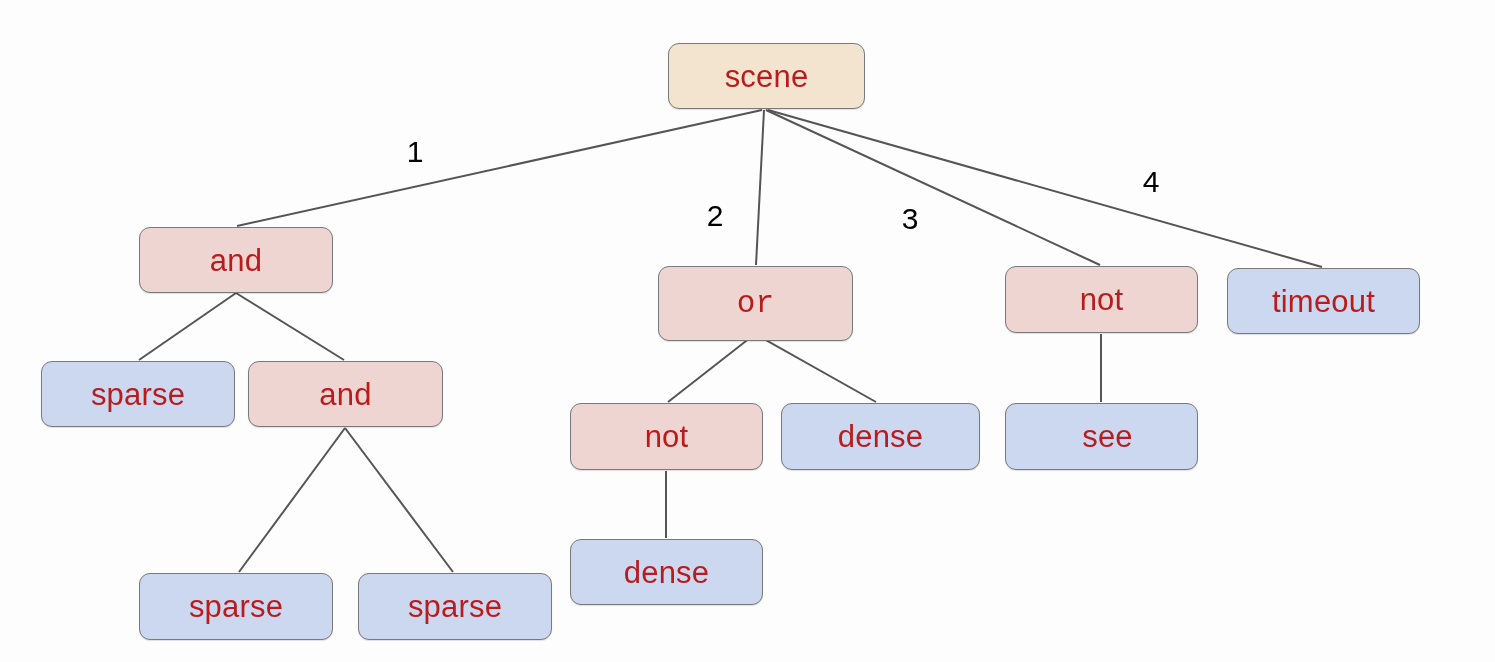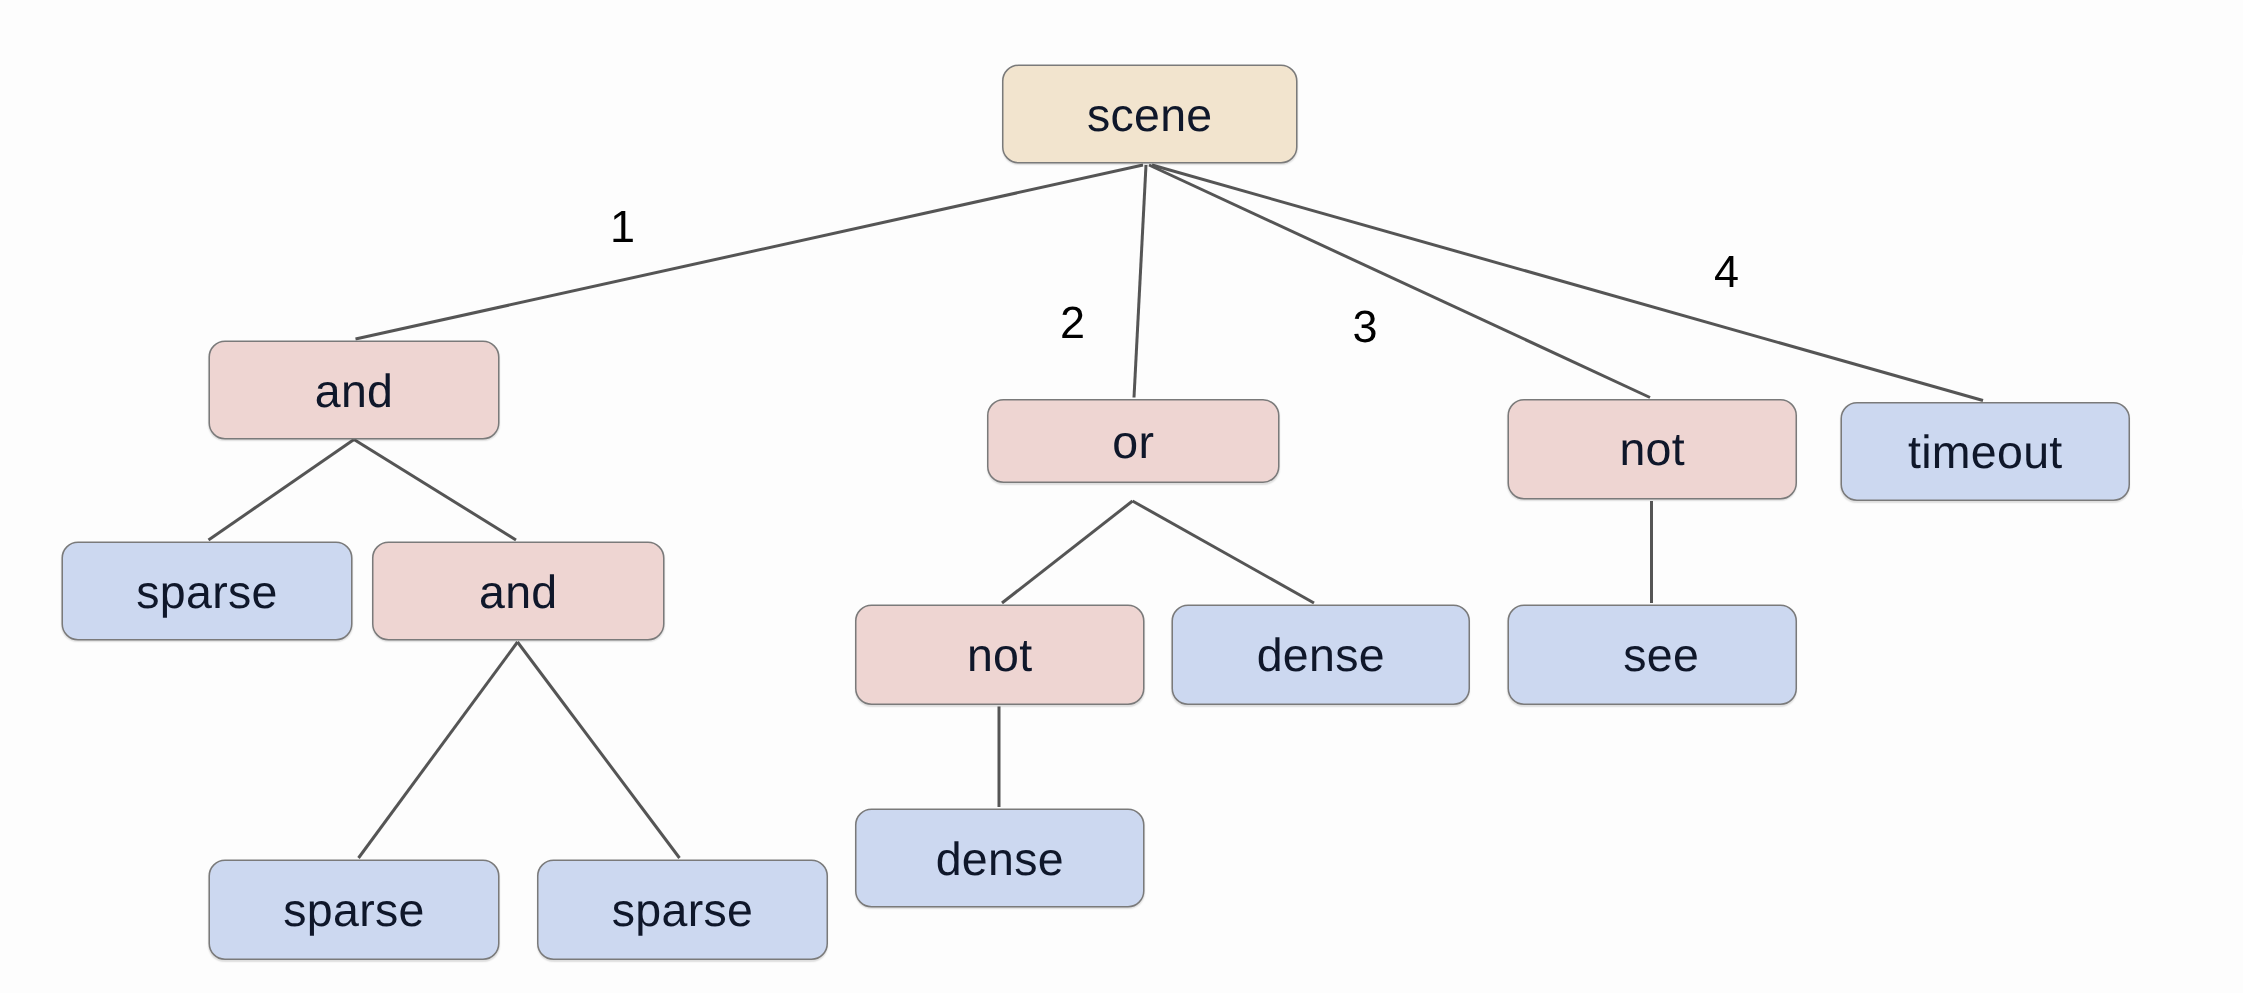--- a/index.html
+++ b/index.html
@@ -24,21 +24,21 @@
     pointer-events: none;
   }
   .node {
     position: absolute;
     box-sizing: border-box;
     border: 1.6px solid #7a7a7a;
     border-radius: 11px;
     display: flex;
     align-items: center;
     justify-content: center;
-    color: #0f172a;
+    color: #b91c1c;
     font-size: 31px;
     line-height: 1;
     letter-spacing: 0.2px;
     white-space: nowrap;
     box-shadow: 0 1px 1px rgba(0,0,0,0.12);
   }
   .node.op   { background: #eed5d2; }
   .node.leaf { background: #ccd8f0; }
   .node.root { background: #f2e4ce; }
   .edge-label {
@@ -66,21 +66,21 @@
       <line x1="345" y1="428" x2="453" y2="572" stroke="#555555" stroke-width="2"></line>
       <line x1="755" y1="334" x2="668" y2="402" stroke="#555555" stroke-width="2"></line>
       <line x1="755" y1="334" x2="876" y2="402" stroke="#555555" stroke-width="2"></line>
       <line x1="666" y1="471" x2="666" y2="538" stroke="#555555" stroke-width="2"></line>
       <line x1="1101" y1="334" x2="1101" y2="402" stroke="#555555" stroke-width="2"></line>
     </svg>
 
   <div id="node-layer">
       <div class="node root" style="left: 668px; top: 43px; width: 197px; height: 66px;">scene</div>
       <div class="node op" style="left: 139px; top: 227px; width: 194px; height: 66px;">and</div>
-      <div class="node op" style="left: 658px; top: 266px; width: 195px; height: 56px;">or</div>
+      <div class="node op" style="left: 658px; top: 266px; width: 195px; height: 75px; font-family: Liberation Mono, monospace;">or</div>
       <div class="node op" style="left: 1005px; top: 266px; width: 193px; height: 67px;">not</div>
       <div class="node leaf" style="left: 1227px; top: 268px; width: 193px; height: 66px; text-align: center;">timeout</div>
       <div class="node leaf" style="left: 41px; top: 361px; width: 194px; height: 66px;">sparse</div>
       <div class="node op" style="left: 248px; top: 361px; width: 195px; height: 66px;">and</div>
       <div class="node op" style="left: 570px; top: 403px; width: 193px; height: 67px;">not</div>
       <div class="node leaf" style="left: 781px; top: 403px; width: 199px; height: 67px;">dense</div>
       <div class="node leaf" style="left: 1005px; top: 403px; width: 193px; height: 67px; padding-left: 12px;">see</div>
       <div class="node leaf" style="left: 570px; top: 539px; width: 193px; height: 66px;">dense</div>
       <div class="node leaf" style="left: 139px; top: 573px; width: 194px; height: 67px;">sparse</div>
       <div class="node leaf" style="left: 358px; top: 573px; width: 194px; height: 67px;">sparse</div>

